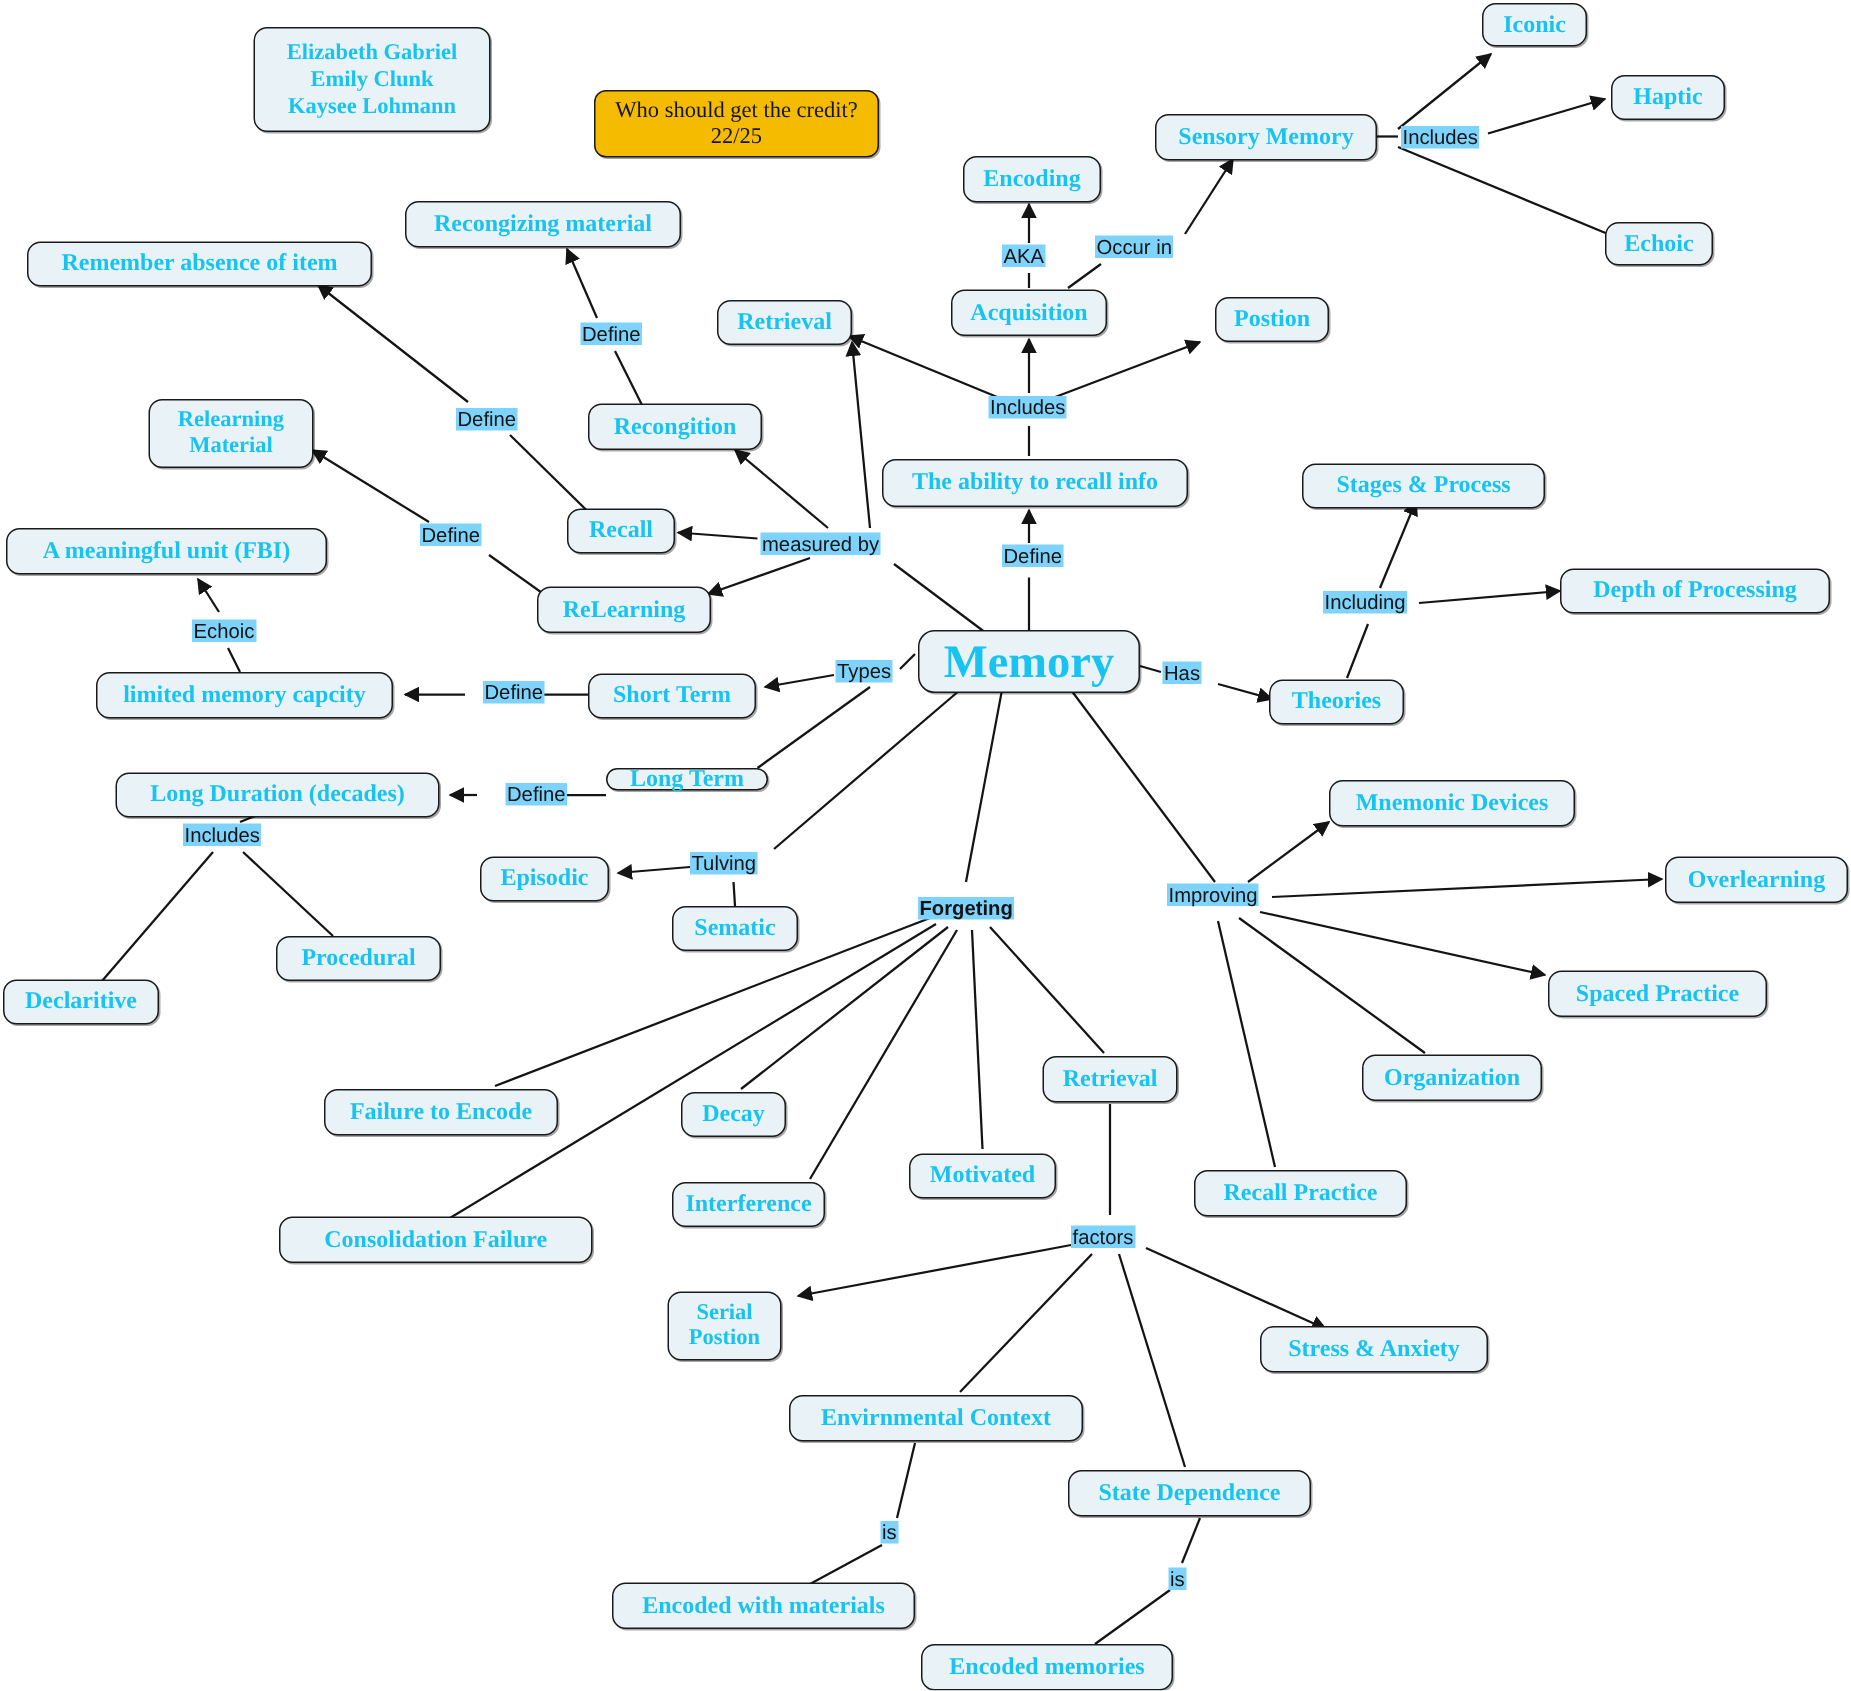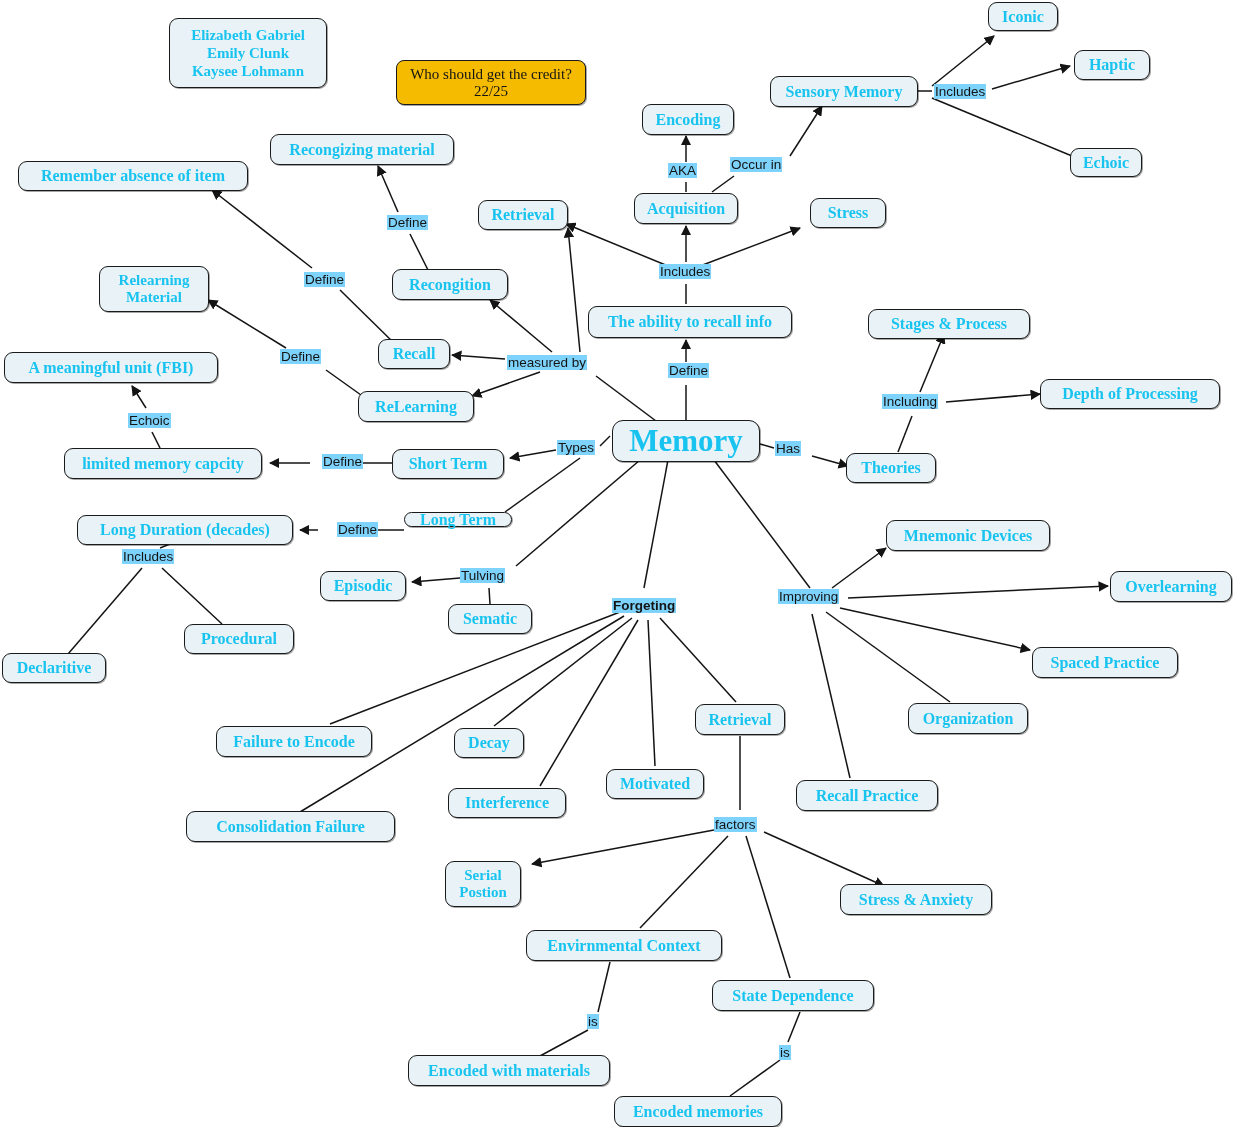--- a/index.html
+++ b/index.html
@@ -211,21 +211,21 @@
 
   <div class="node" style="left:634px; top:193px; width:104px; height:31px; font-size:16px;">
     <span>Acquisition</span>
   </div>
 
   <div class="node" style="left:642px; top:104px; width:92px; height:31px; font-size:16px;">
     <span>Encoding</span>
   </div>
 
   <div class="node" style="left:810px; top:198px; width:76px; height:30px; font-size:16px;">
-    <span>Stress</span>
+    <span>Postion</span>
   </div>
 
   <div class="node" style="left:478px; top:200px; width:90px; height:30px; font-size:16px;">
     <span>Retrieval</span>
   </div>
 
   <div class="node" style="left:770px; top:76px; width:148px; height:31px; font-size:16px;">
     <span>Sensory Memory</span>
   </div>
 
@@ -338,21 +338,21 @@
   </div>
 
   <div class="node" style="left:186px; top:811px; width:209px; height:31px; font-size:16px;">
     <span>Consolidation Failure</span>
   </div>
 
   <div class="node" style="left:454px; top:728px; width:70px; height:30px; font-size:16px;">
     <span>Decay</span>
   </div>
 
-  <div class="node" style="left:448px; top:788px; width:118px; height:30px; font-size:16px;">
+  <div class="node" style="left:448px; top:788px; width:102px; height:30px; font-size:16px;">
     <span>Interference</span>
   </div>
 
   <div class="node" style="left:606px; top:769px; width:98px; height:30px; font-size:16px;">
     <span>Motivated</span>
   </div>
 
   <div class="node" style="left:695px; top:704px; width:90px; height:31px; font-size:16px;">
     <span>Retrieval</span>
   </div>

